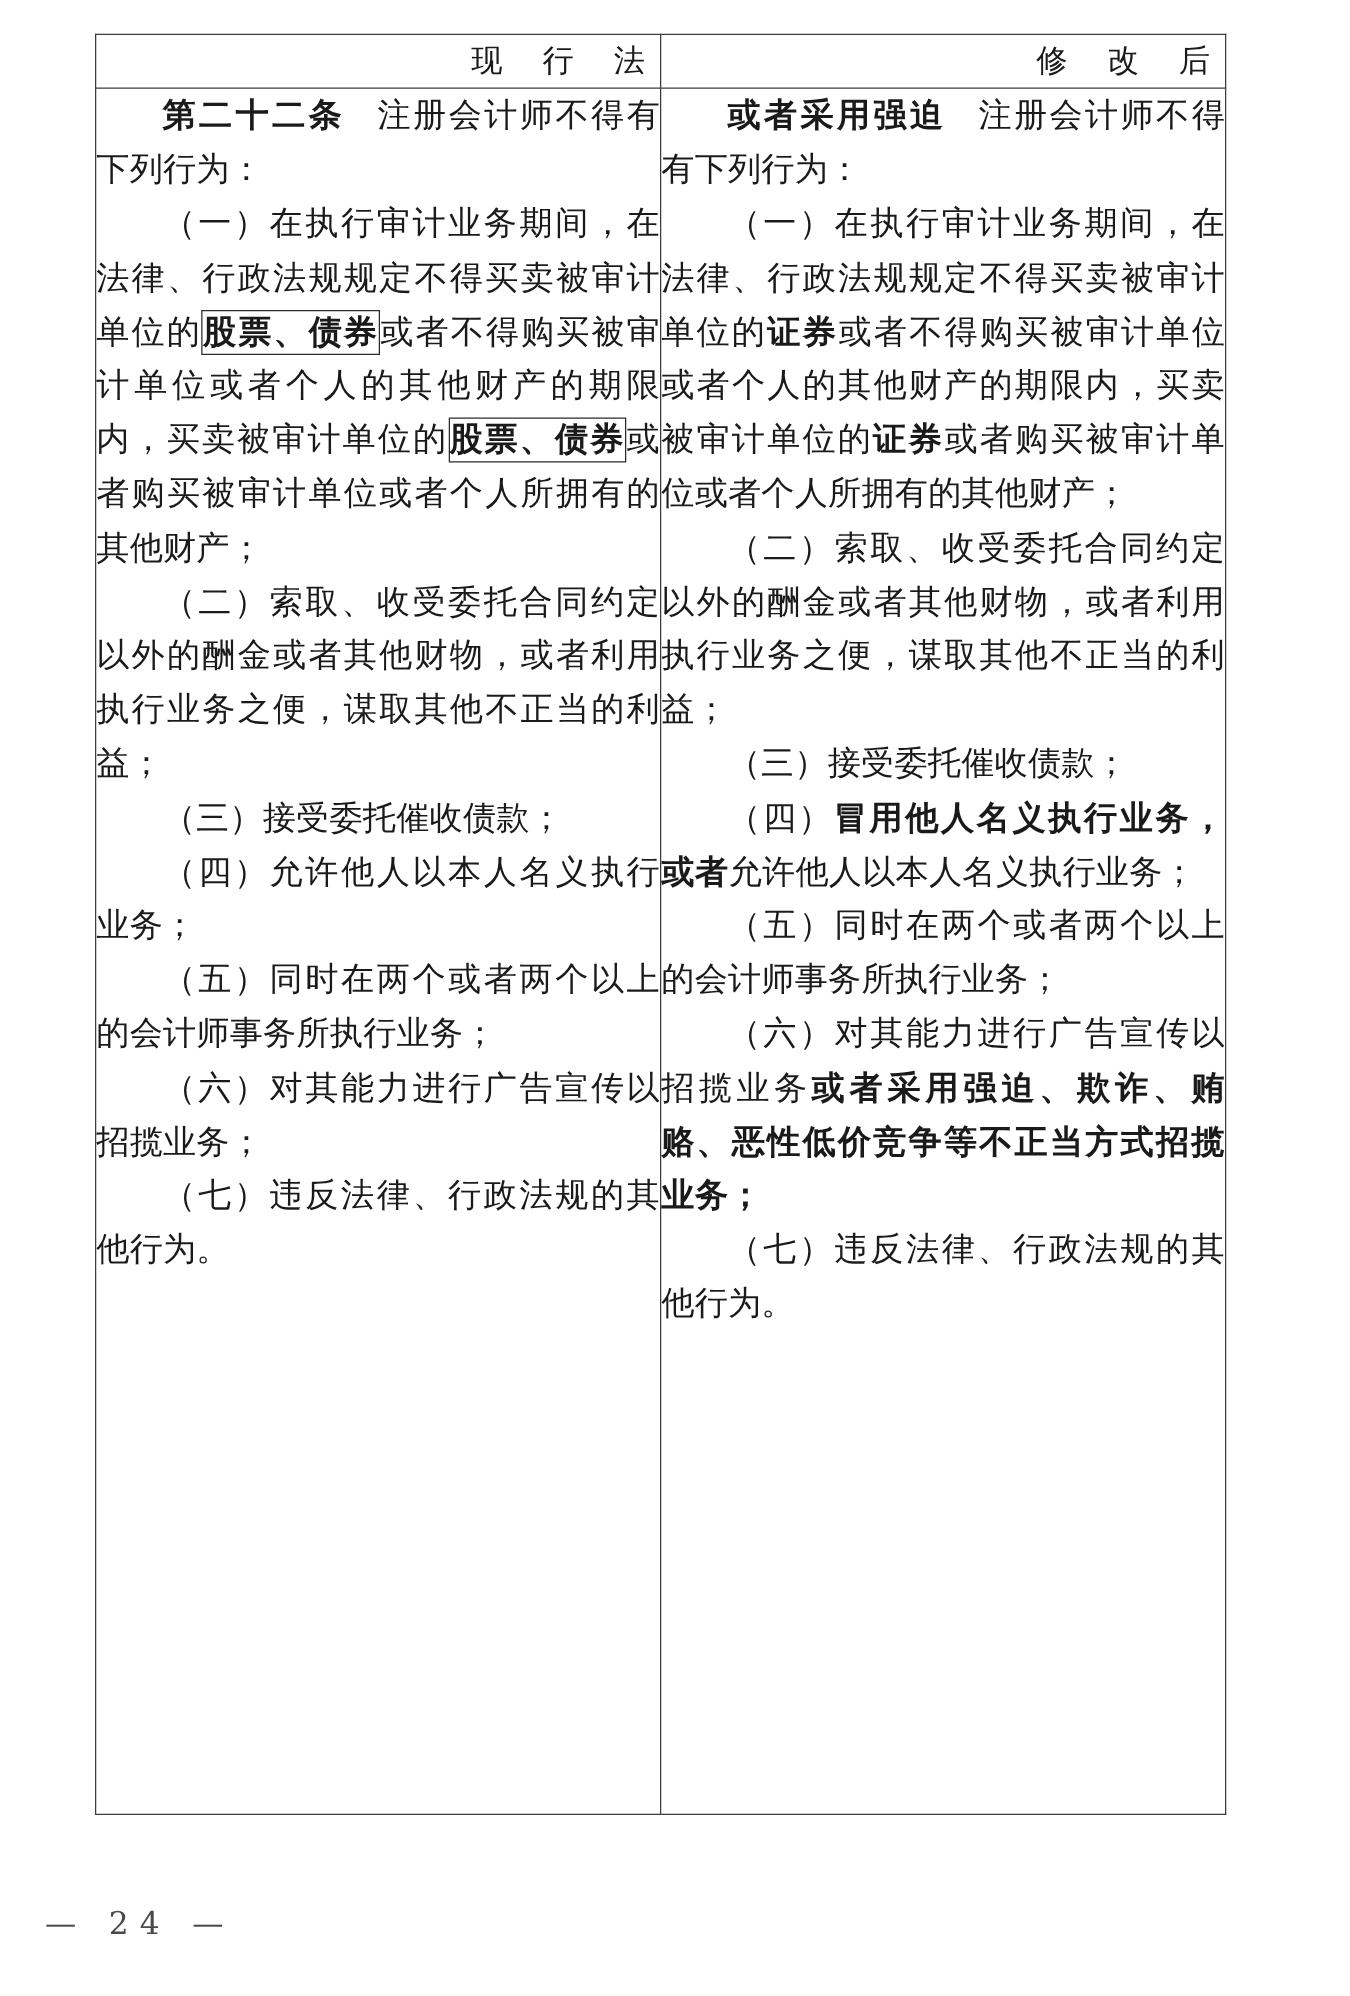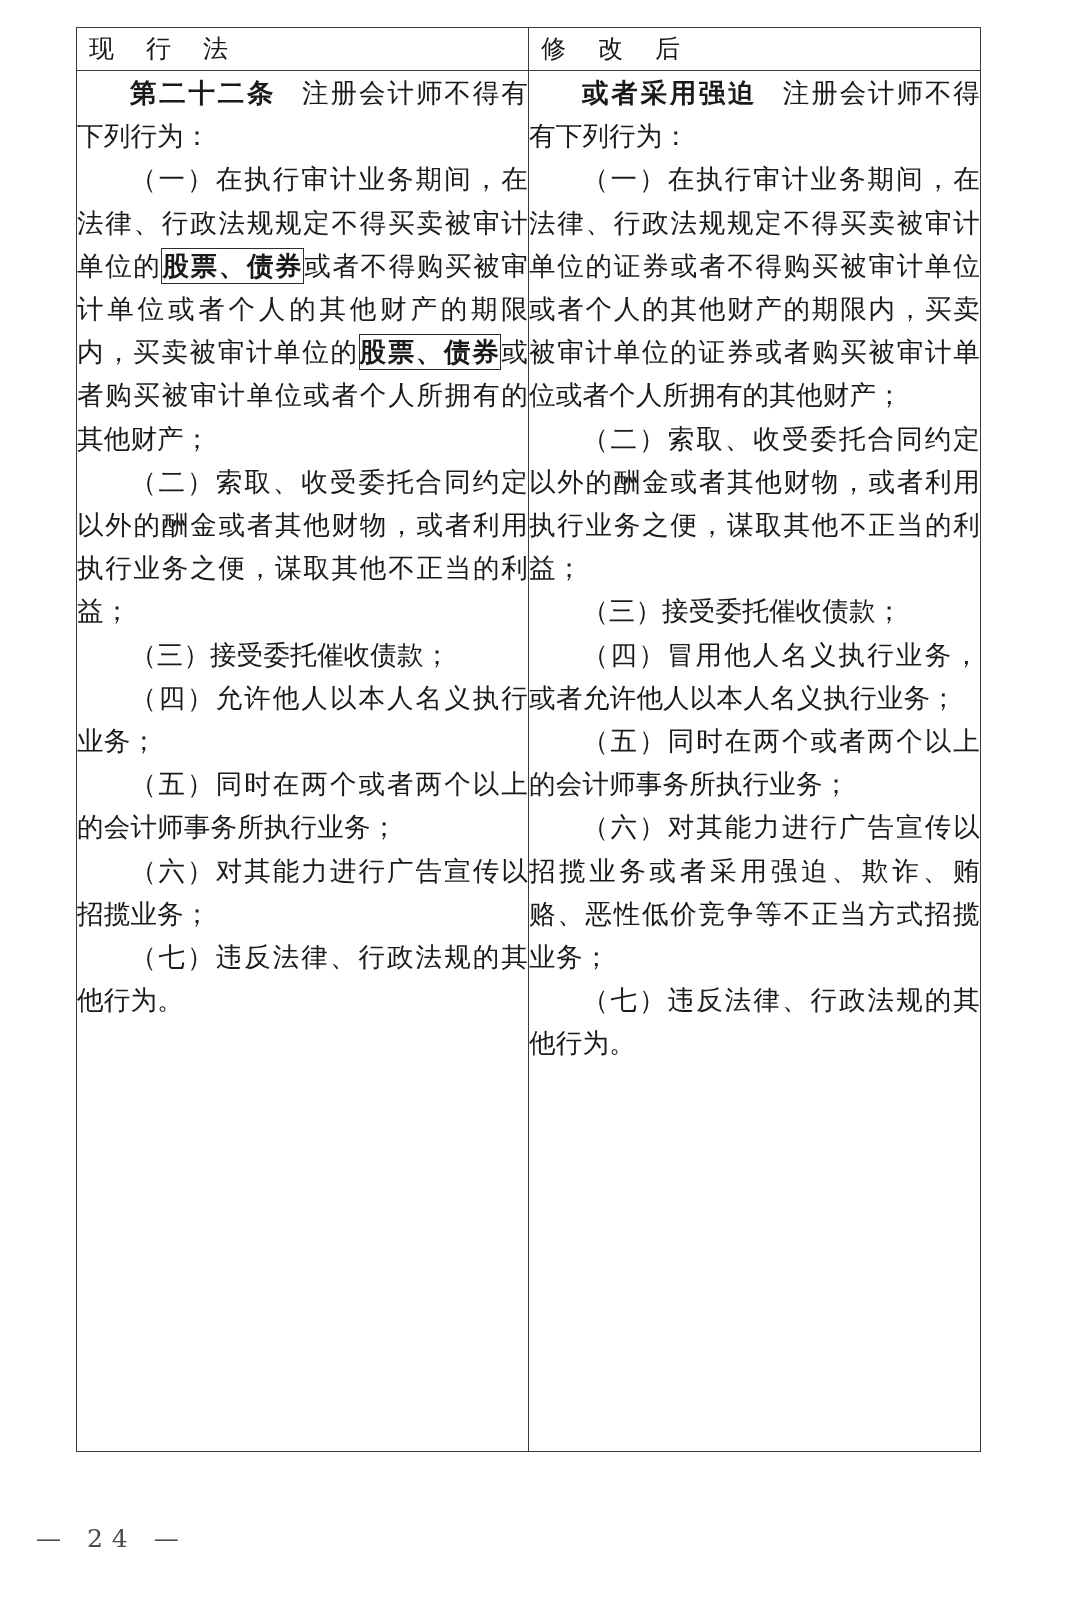--- a/index.html
+++ b/index.html
@@ -38,21 +38,21 @@
   .cmp-table th,
   .cmp-table td {
     border: 1.4px solid #3b3b3b;
     vertical-align: top;
     padding: 0;
   }
 
   
   .hdr-cell {
     height: 42px;
-    text-align: left;
+    text-align: right;
     font-weight: normal;
     font-size: 25px;
     letter-spacing: 12px;
     text-indent: 12px;
     line-height: 42px;
     font-family: "DejaVu Sans", "Liberation Sans", sans-serif;
     white-space: nowrap;
   }
 
   
@@ -82,21 +82,21 @@
   .art-num {
     font-family: "DejaVu Sans", "Liberation Sans", sans-serif;
     font-weight: bold;
     letter-spacing: 1px;
   }
   .art-gap { display: inline-block; width: 0.9em; }
 
   
   .amend {
     font-family: "DejaVu Sans", "Liberation Sans", sans-serif;
-    font-weight: normal;
+    font-weight: bold;
     letter-spacing: 0.5px;
   }
 
   
   .boxed {
     border: 1.3px solid #2b2b2b;
     padding: 1px 0px 2px 0px;
     display: inline;
     box-decoration-break: clone;
     font-weight: bold;

